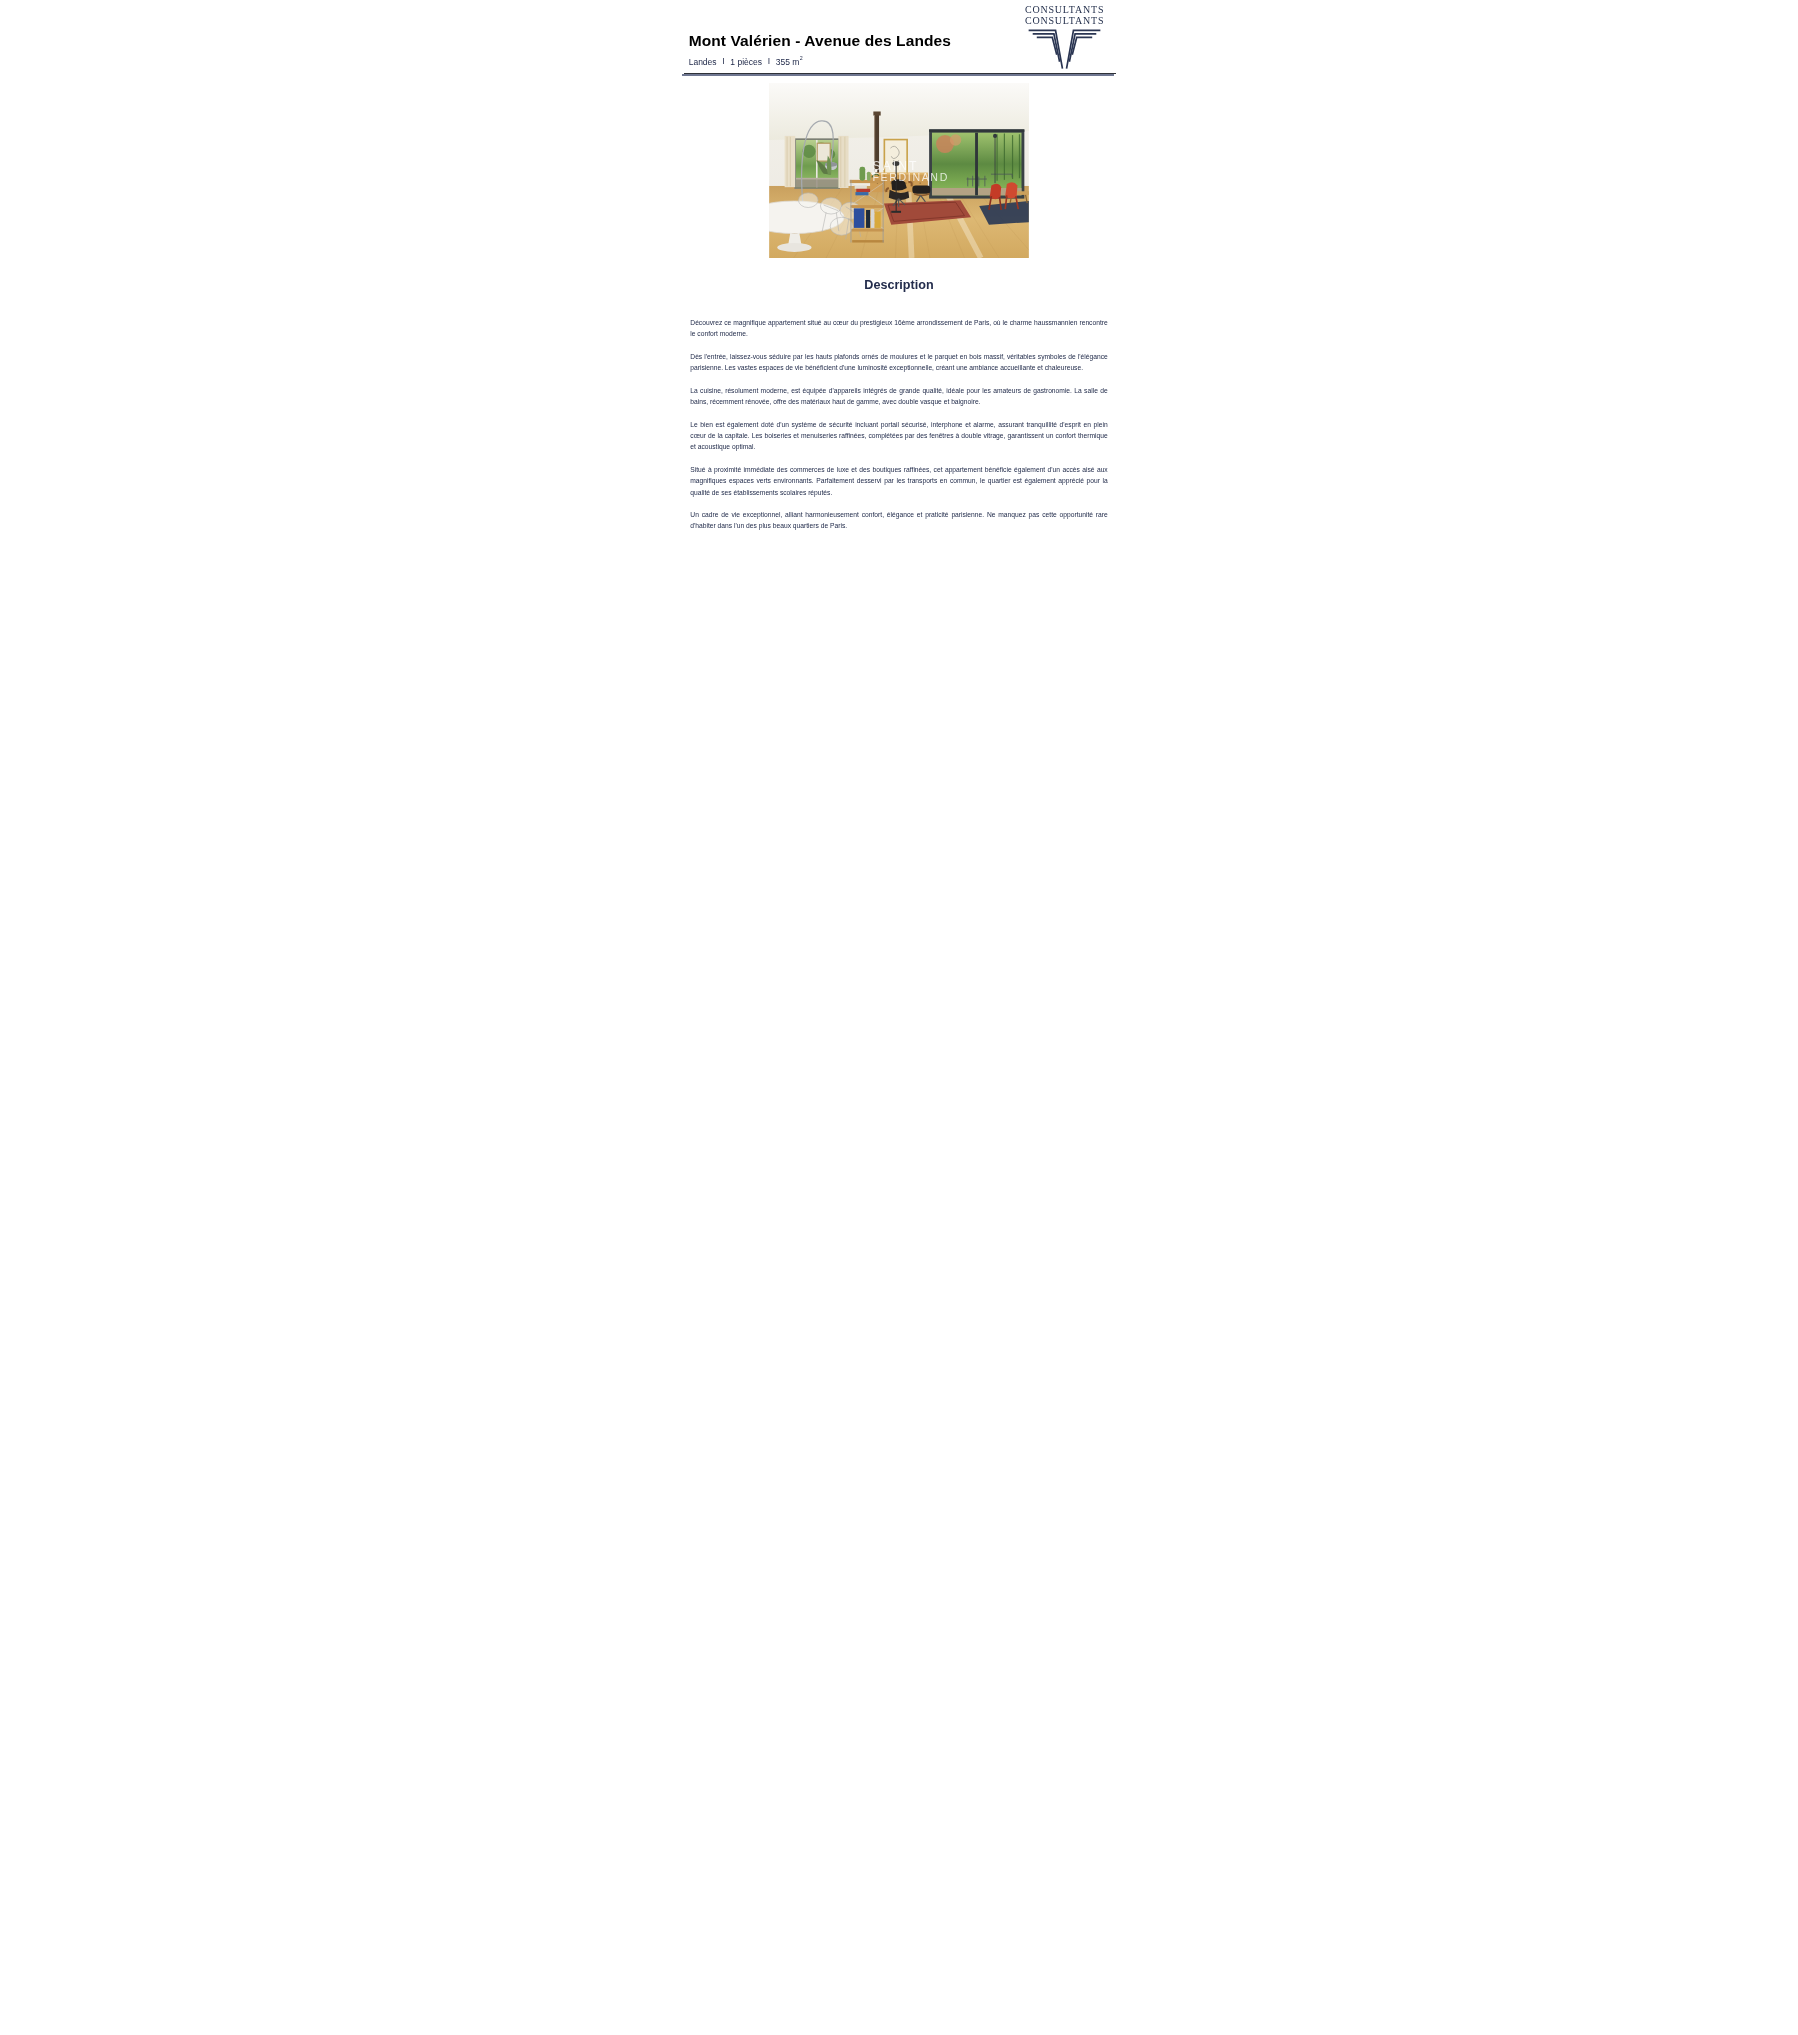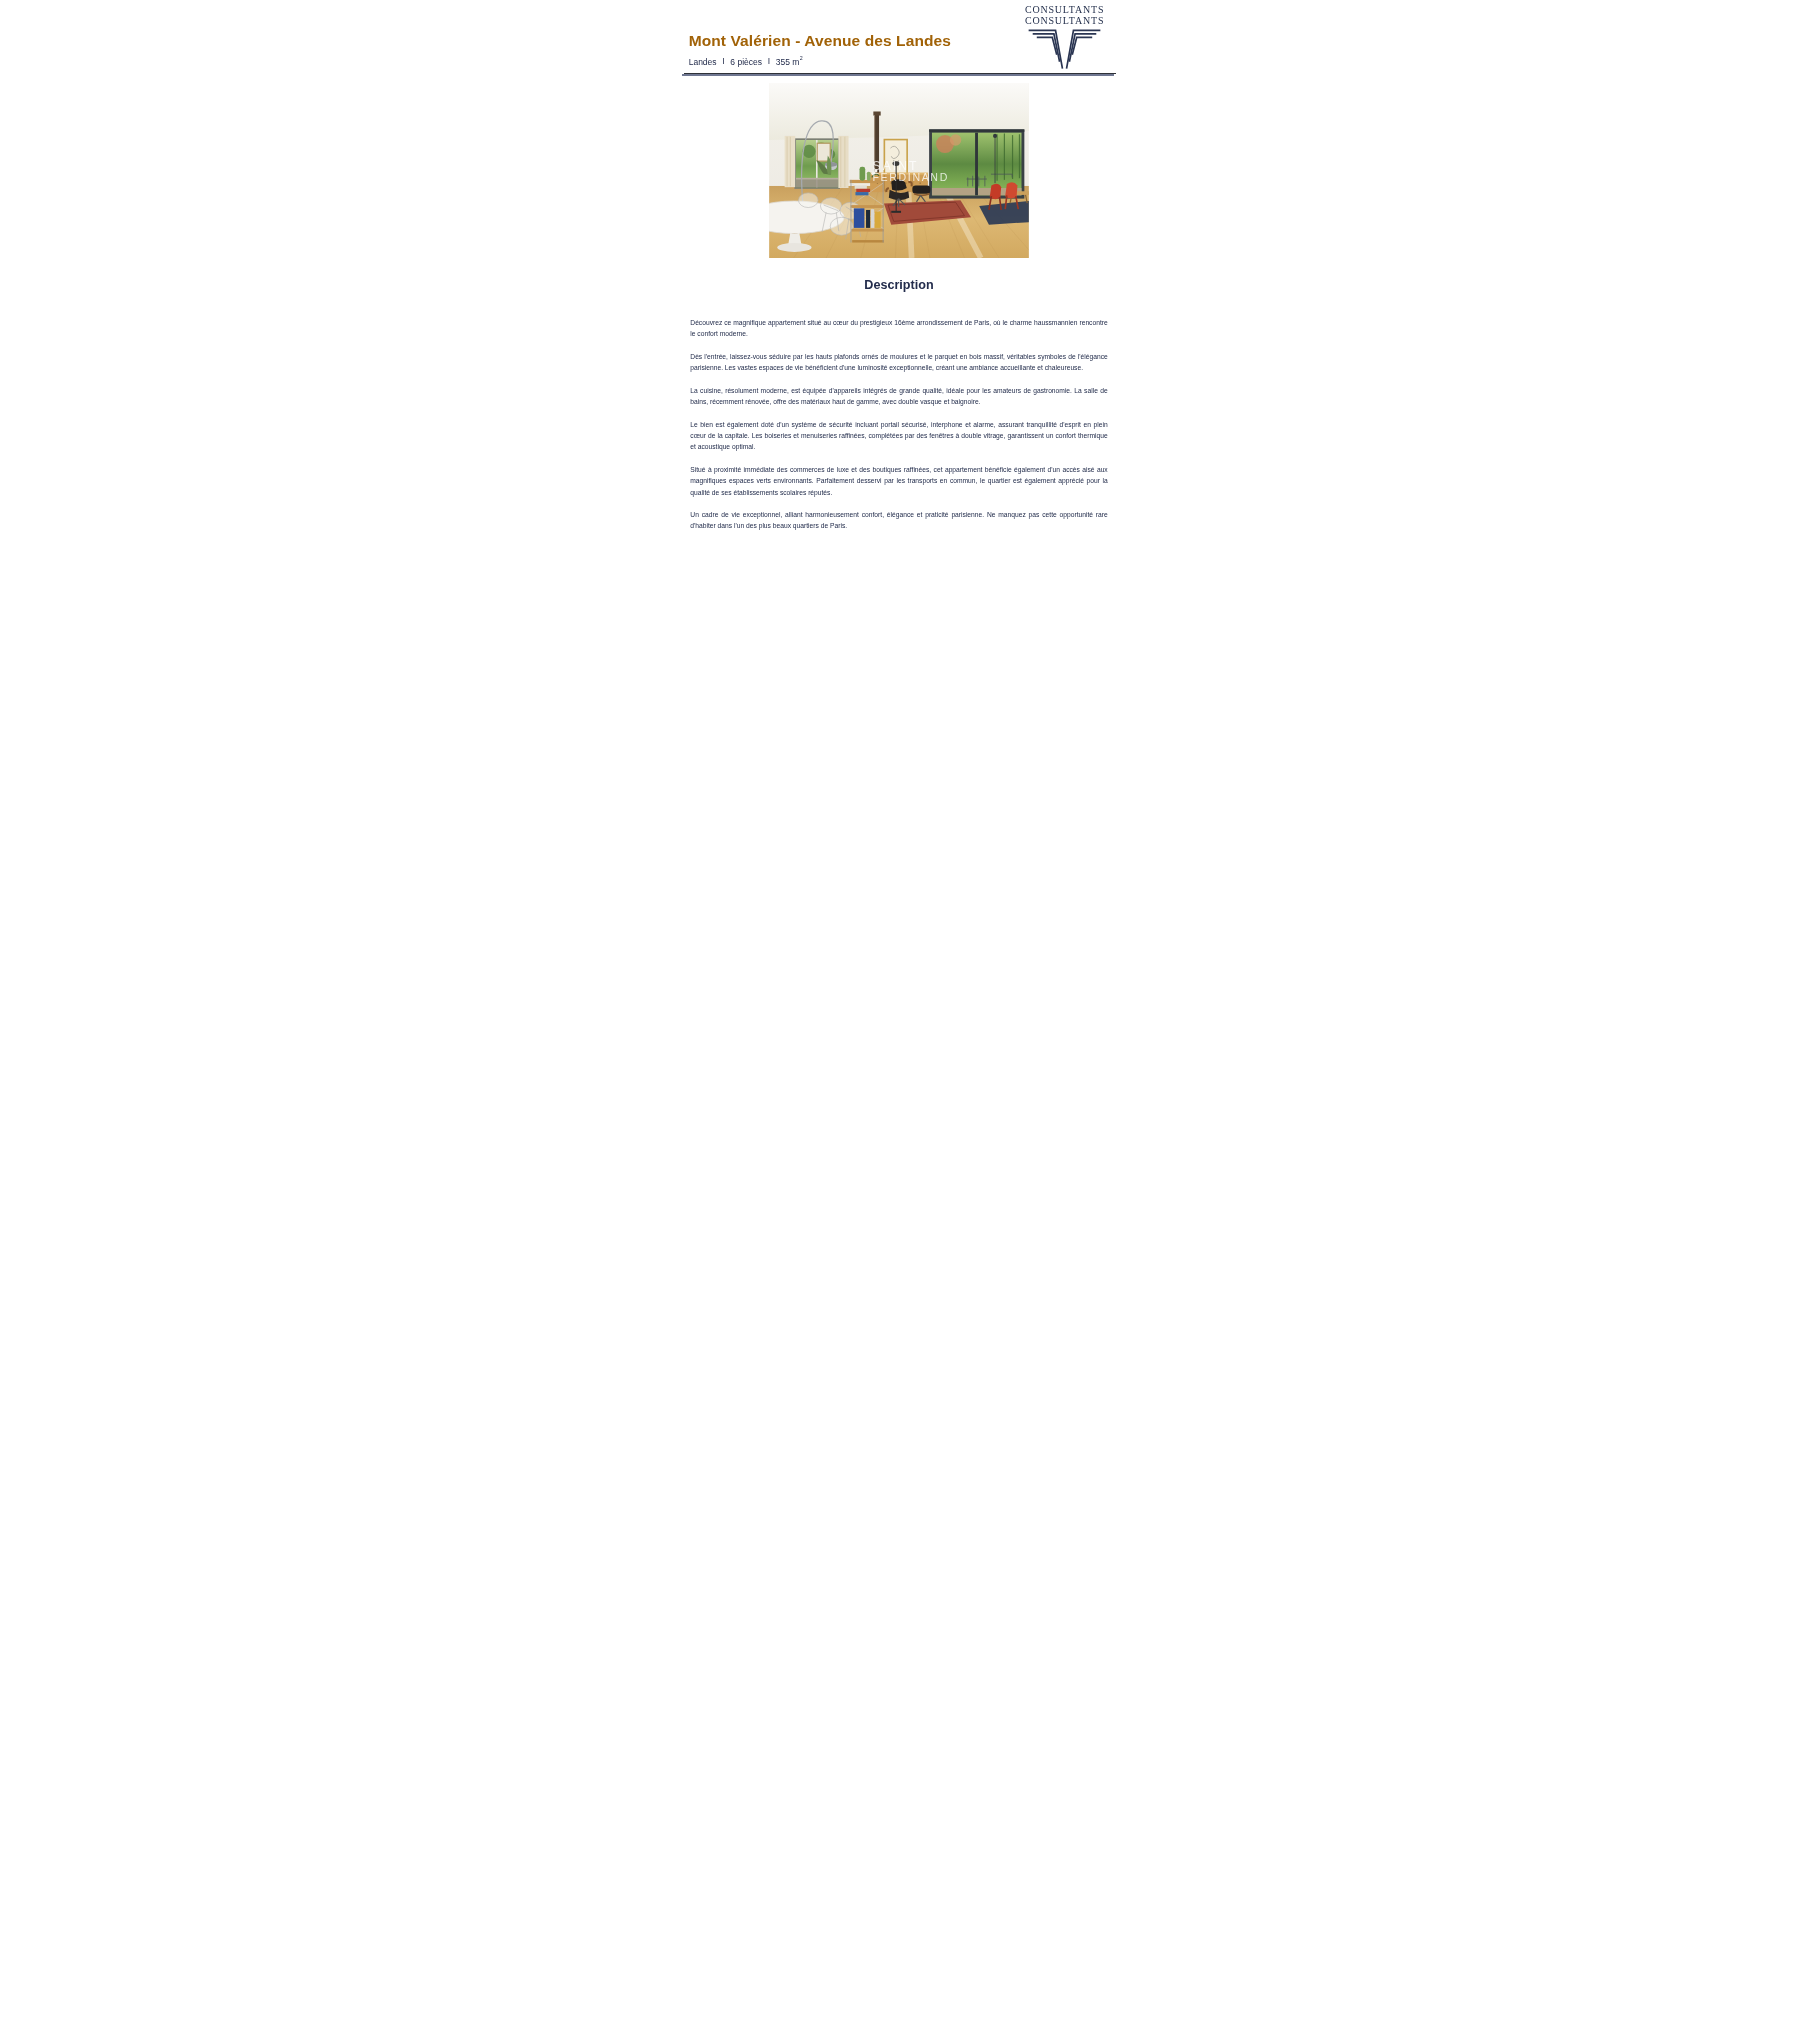--- a/index.html
+++ b/index.html
@@ -10,21 +10,21 @@
     margin:0 auto;
     background:#ffffff;
     font-family:"Liberation Sans", sans-serif;
     overflow:hidden;
   }
   
   .header{position:relative;padding:32px 16.3px 0 14.7px;}
   .page-title{
     font-size:15.5px;
     font-weight:bold;
-    color:#a16207;
+    color:#000000;
     letter-spacing:0.1px;
     line-height:1.1;
     margin:0;
   }
   .page-subtitle{
     margin-top:6.5px;
     font-size:8.5px;
     color:#232c4c;
     font-weight:500;
   }
@@ -103,21 +103,21 @@
         <path d="M180,3 H114 L97,97"></path>
         <path d="M170,11.5 H118 L104,80"></path>
         <path d="M160,20 H122 L111,63"></path>
       </g>
     </svg>
   </div>
 
   <div class="header">
     <h1 class="page-title">Mont Valérien - Avenue des Landes</h1>
     <div class="page-subtitle">
-      <span>Landes</span><span class="sep">I</span><span>6 pièces</span><span class="sep">I</span><span>355 m</span><sup>2</sup>
+      <span>Landes</span><span class="sep">I</span><span>1 pièces</span><span class="sep">I</span><span>355 m</span><sup>2</sup>
     </div>
   </div>
 
   <div class="rule">
     <div class="dark"></div>
     <div class="slate"></div>
   </div>
 
   <div class="photo-wrap">
     <svg width="260" height="175" viewBox="0 0 638 430">

